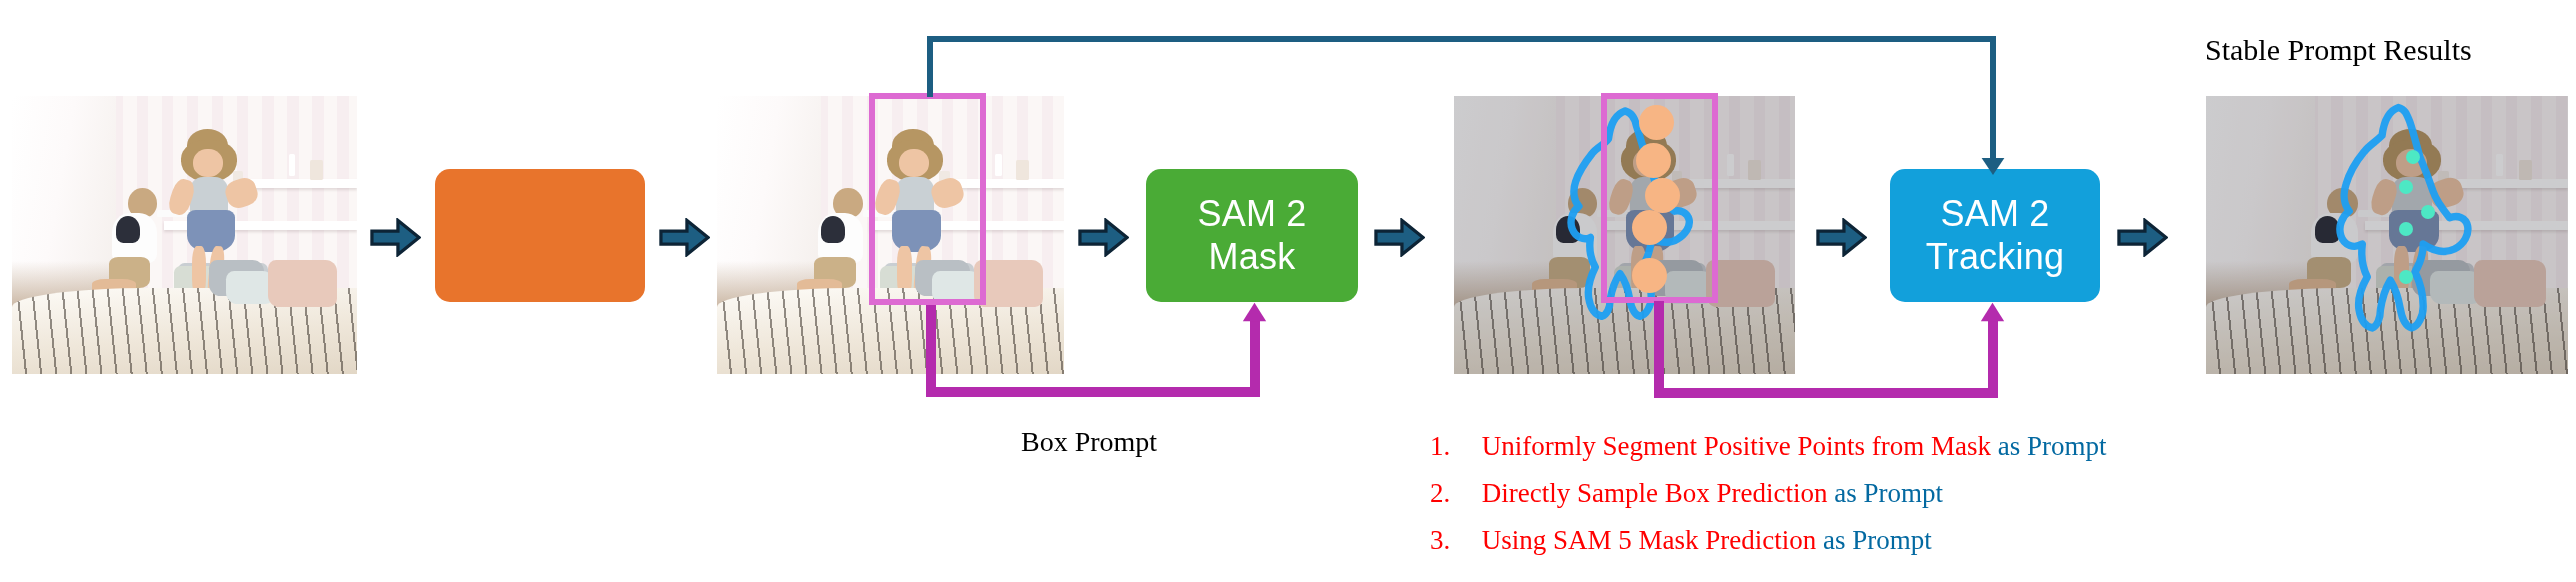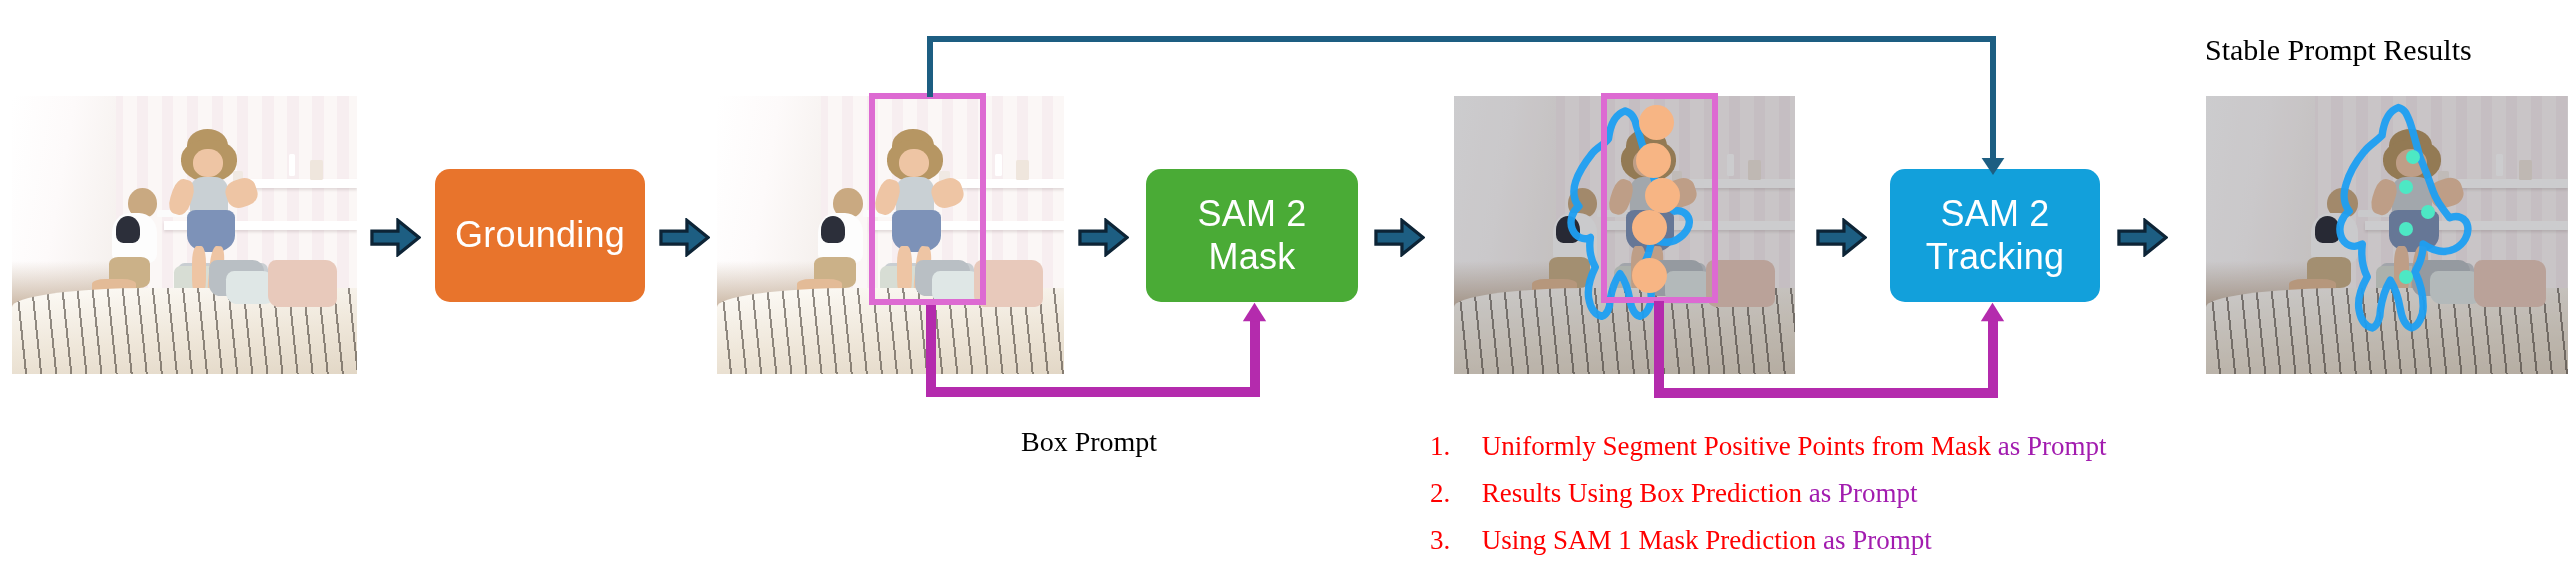--- a/index.html
+++ b/index.html
@@ -67,21 +67,21 @@
   .mconn{position:absolute;background:#b42bad;}
   .pinkbox{position:absolute;border:6.6px solid #dd6ad2;box-sizing:border-box;}
 
   
   .lbl{position:absolute;color:#000;white-space:nowrap;}
   .title{font-size:30px;}
   .boxprompt{font-size:28px;}
   .listrow{position:absolute;white-space:nowrap;font-size:27px;}
   .num{color:#ff0000;}
   .red{color:#ff0000;}
-  .blk{color:#a21caf;}
+  .blk{color:#0369a1;}
 
   
   .maskline{position:absolute;}
   .ppoint{position:absolute;border-radius:50%;background:#f7b584;}
   .cpoint{position:absolute;border-radius:50%;background:#4de8c4;}
 </style>
 </head>
 <body>
 
 <div class="photo" style="left:12.3px;top:96px;width:345px;height:278px;">
@@ -122,21 +122,20 @@
 </div>
 
 <div class="barrow" style="left:370px;top:218px;width:51px;height:39px;">
   <svg viewBox="0 0 62 48" width="51" height="39">
     <polygon points="2,16 34,16 34,3 60,24 34,45 34,32 2,32" fill="#1d5e82" stroke="#0d2436" stroke-width="4" stroke-linejoin="miter"></polygon>
   </svg>
 </div>
 
 <div class="pbox" style="left:435px;top:169px;width:210px;height:133px;background:#e8742c;">
   <div>
-    <div>Grounding</div>
   </div>
 </div>
 
 <div class="barrow" style="left:659px;top:218px;width:51px;height:39px;">
   <svg viewBox="0 0 62 48" width="51" height="39">
     <polygon points="2,16 34,16 34,3 60,24 34,45 34,32 2,32" fill="#1d5e82" stroke="#0d2436" stroke-width="4" stroke-linejoin="miter"></polygon>
   </svg>
 </div>
 
 <div class="photo" style="left:717px;top:96px;width:347px;height:278px;">
@@ -367,20 +366,20 @@
 <div class="lbl boxprompt" style="left:1021px;top:426px;">Box Prompt</div>
 
 <div class="listrow" style="left:1430px;top:431px;">
   <span class="num">1.</span>
   <span style="display:inline-block;width:18px;"></span>
   <span class="red">Uniformly Segment Positive Points from Mask</span><span class="blk"> as Prompt</span>
 </div>
 <div class="listrow" style="left:1430px;top:478px;">
   <span class="num">2.</span>
   <span style="display:inline-block;width:18px;"></span>
-  <span class="red">Results Using Box Prediction</span><span class="blk"> as Prompt</span>
+  <span class="red">Directly Sample Box Prediction</span><span class="blk"> as Prompt</span>
 </div>
 <div class="listrow" style="left:1430px;top:525px;">
   <span class="num">3.</span>
   <span style="display:inline-block;width:18px;"></span>
-  <span class="red">Using SAM 1 Mask Prediction</span><span class="blk"> as Prompt</span>
+  <span class="red">Using SAM 5 Mask Prediction</span><span class="blk"> as Prompt</span>
 </div>
 
 
 </body></html>

